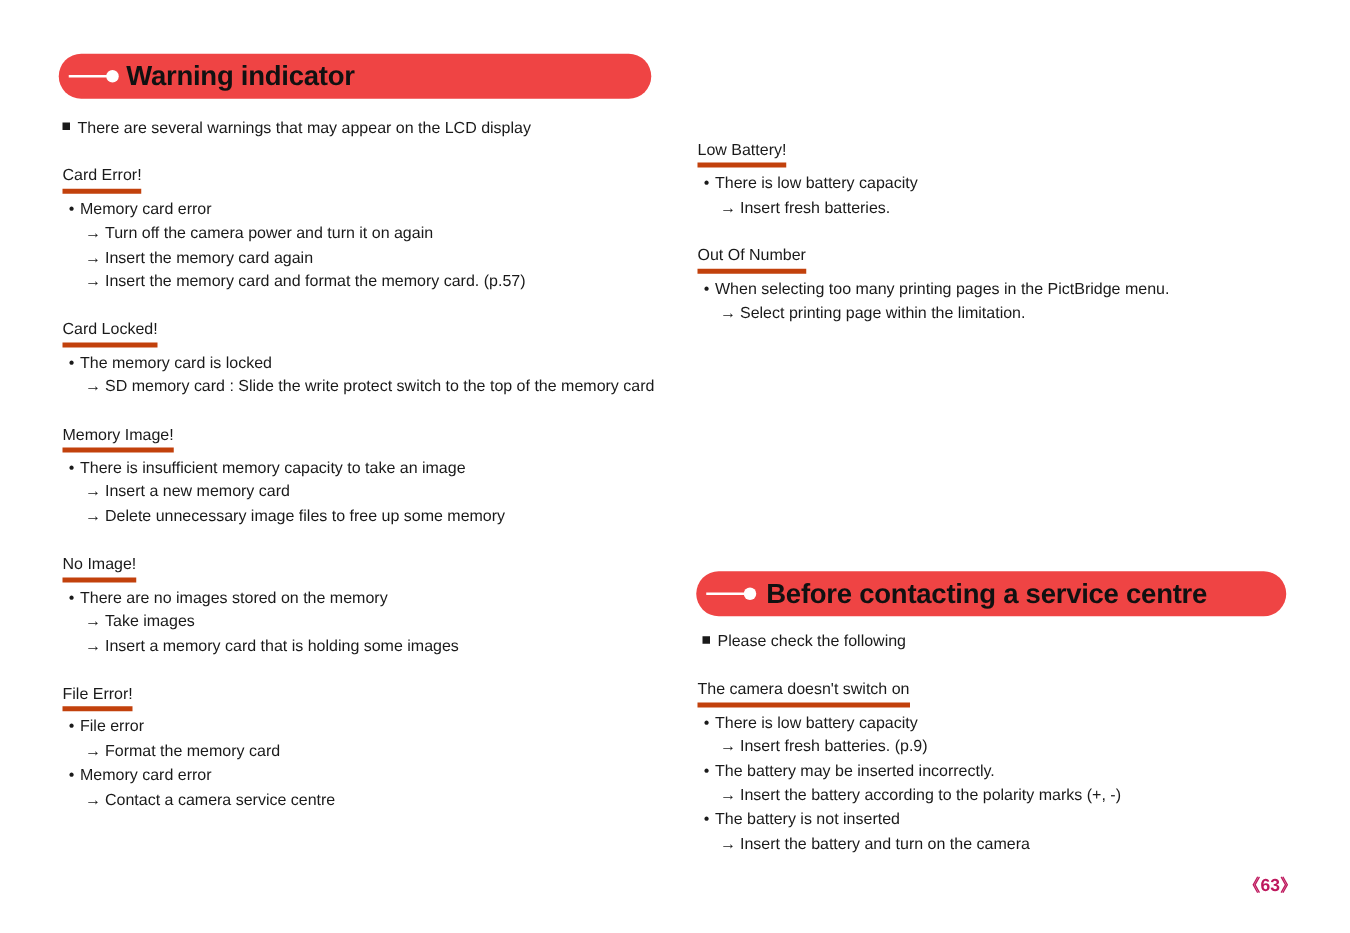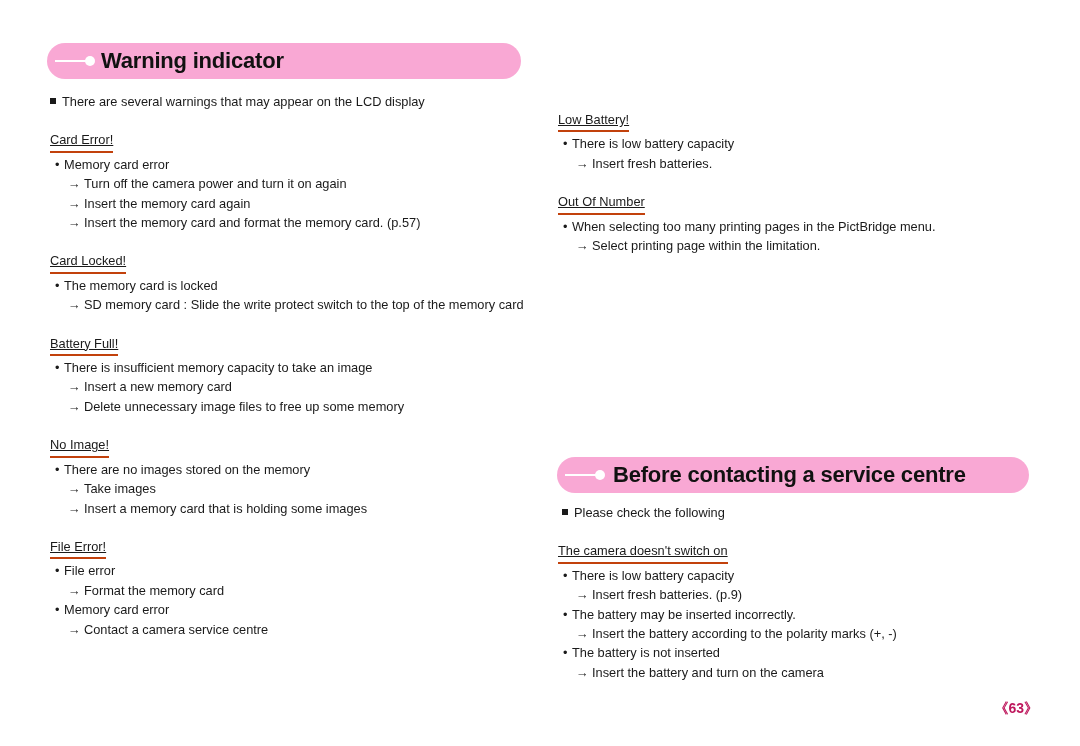--- a/index.html
+++ b/index.html
@@ -18,21 +18,21 @@
 
   .page {
     position: absolute;
     inset: 0;
   }
 
   
   .pill {
     position: absolute;
     height: 36px;
-    background: #f9a8d4;
+    background: #ef4444;
     border-radius: 18px;
     display: flex;
     align-items: center;
   }
   .pill-deco {
     position: relative;
     width: 54px;
     height: 36px;
     flex: 0 0 auto;
   }
@@ -87,25 +87,24 @@
     width: 6px;
     height: 6px;
     background: #1a1a1a;
     margin: 6px 6px 0 0;
     flex: 0 0 auto;
   }
   .note .note-txt { display: inline-block; }
 
   .heading {
     display: inline-block;
-    border-bottom: 2px solid #c2410c;
+    border-bottom: 4px solid #c2410c;
     padding-bottom: 1px;
     white-space: nowrap;
     font-size: 12.8px;
-    text-decoration: underline;
   }
   .heading-row { margin-bottom: 2px; }
 
   .bullet {
     white-space: nowrap;
     padding-left: 5px;
   }
   .bullet .dotm {
     display: inline-block;
     width: 9px;
@@ -167,21 +166,21 @@
           <div class="arrow"><span class="arr">→</span><span>Turn off the camera power and turn it on again</span></div>
           <div class="arrow"><span class="arr">→</span><span>Insert the memory card again</span></div>
           <div class="arrow"><span class="arr">→</span><span>Insert the memory card and format the memory card. (p.57)</span></div>
         </div>
         <div class="section" style="margin-bottom: 19px;">
           <div class="heading-row"><span class="heading">Card Locked!</span></div>
           <div class="bullet"><span class="dotm">•</span><span>The memory card is locked</span></div>
           <div class="arrow"><span class="arr">→</span><span>SD memory card : Slide the write protect switch to the top of the memory card</span></div>
         </div>
         <div class="section" style="margin-bottom: 19px;">
-          <div class="heading-row"><span class="heading">Battery Full!</span></div>
+          <div class="heading-row"><span class="heading">Memory Image!</span></div>
           <div class="bullet"><span class="dotm">•</span><span>There is insufficient memory capacity to take an image</span></div>
           <div class="arrow"><span class="arr">→</span><span>Insert a new memory card</span></div>
           <div class="arrow"><span class="arr">→</span><span>Delete unnecessary image files to free up some memory</span></div>
         </div>
         <div class="section" style="margin-bottom: 19px;">
           <div class="heading-row"><span class="heading">No Image!</span></div>
           <div class="bullet"><span class="dotm">•</span><span>There are no images stored on the memory</span></div>
           <div class="arrow"><span class="arr">→</span><span>Take images</span></div>
           <div class="arrow"><span class="arr">→</span><span>Insert a memory card that is holding some images</span></div>
         </div>

